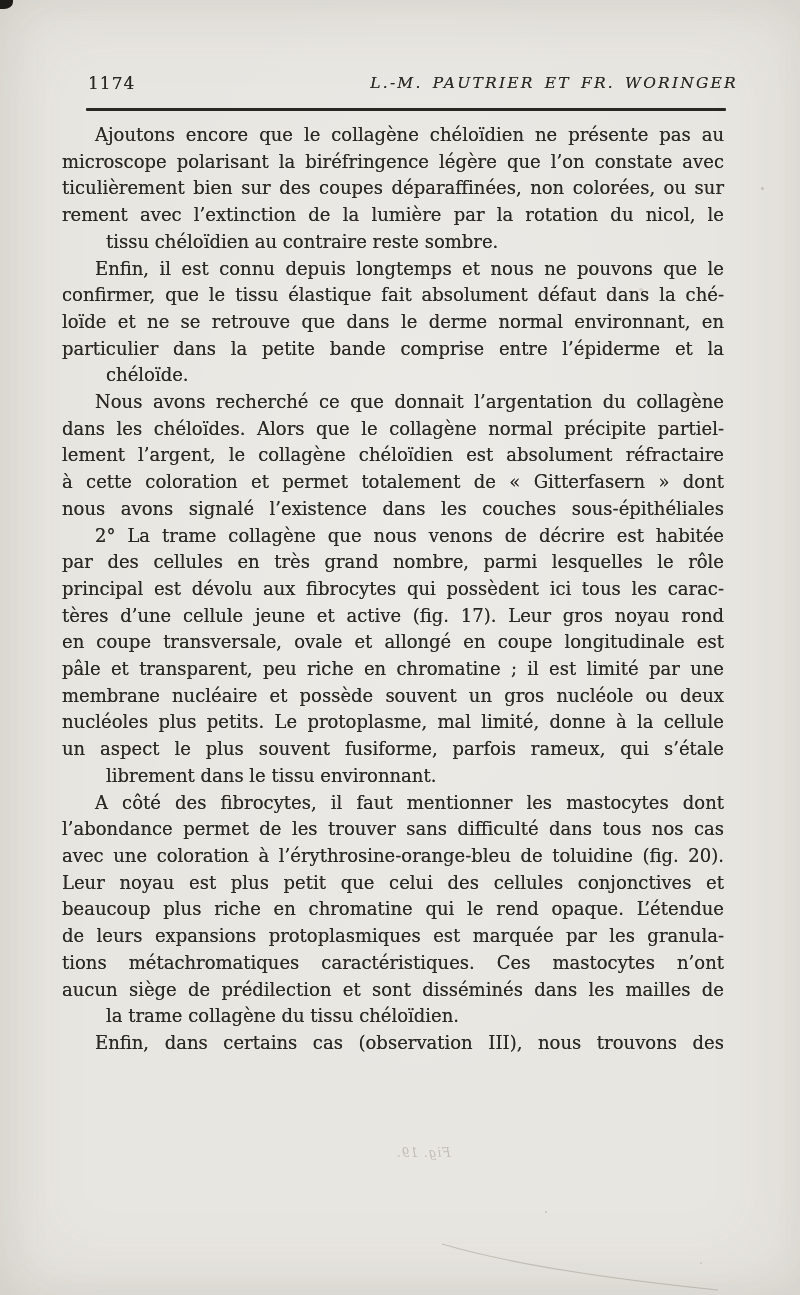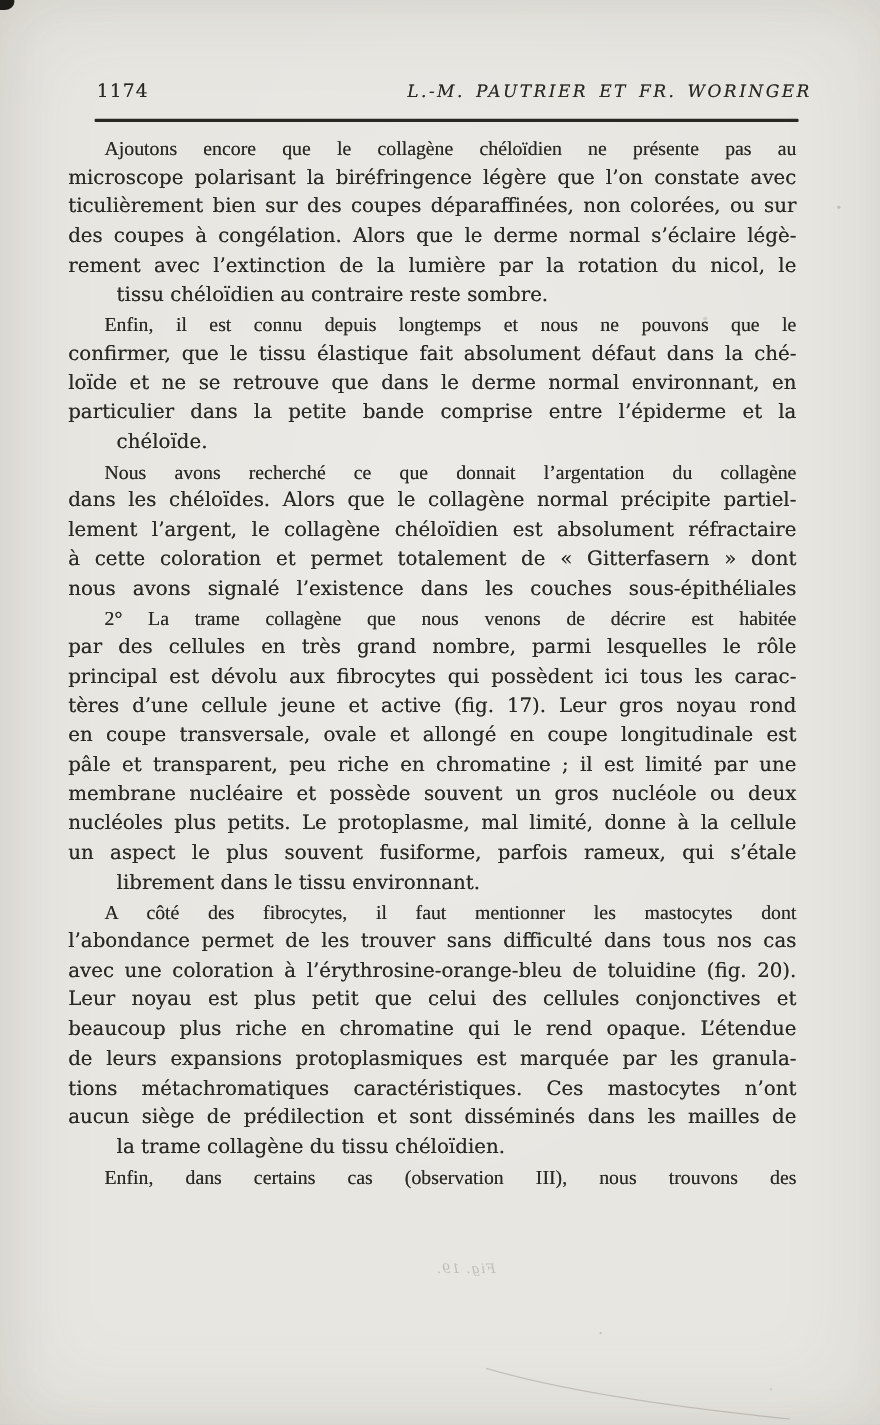--- a/index.html
+++ b/index.html
@@ -63,21 +63,21 @@
     font-size: 18px;
     line-height: 26.7px;
     color: var(--ink);
     text-shadow: 0 0 0.55px rgba(42,40,34,0.7);
   }
   .body-text .line {
     text-align: justify;
     text-align-last: justify;
     white-space: normal;
   }
-  .body-text .line.indent { padding-left: 33px; font-family: Liberation Serif, serif; }
+  .body-text .line.indent { padding-left: 33px; }
   .body-text .line.lastline { text-align-last: left; margin-left: 44px; }
   .ghost-text {
     position: absolute;
     top: 1146px; left: 396px;
     transform: scaleX(-1);
     font-style: italic;
     font-size: 12px;
     letter-spacing: 1px;
     color: rgba(125,120,110,0.38);
   }
@@ -107,21 +107,20 @@
   <div class="page-number">1174</div>
 
   <div class="running-title">L.-M. PAUTRIER ET FR. WORINGER</div>
 
   <div class="header-rule"></div>
 
   <div class="body-text">
       <div class="line indent">Ajoutons encore que le collagène chéloïdien ne présente pas au</div>
       <div class="line">microscope polarisant la biréfringence légère que l’on constate avec</div>
       <div class="line">ticulièrement bien sur des coupes déparaffinées, non colorées, ou sur</div>
-      <div class="line">des coupes à congélation. Alors que le derme normal s’éclaire légè-</div>
       <div class="line">rement avec l’extinction de la lumière par la rotation du nicol, le</div>
       <div class="line lastline">tissu chéloïdien au contraire reste sombre.</div>
       <div class="line indent">Enfin, il est connu depuis longtemps et nous ne pouvons que le</div>
       <div class="line">confirmer, que le tissu élastique fait absolument défaut dans la ché-</div>
       <div class="line">loïde et ne se retrouve que dans le derme normal environnant, en</div>
       <div class="line">particulier dans la petite bande comprise entre l’épiderme et la</div>
       <div class="line lastline">chéloïde.</div>
       <div class="line indent">Nous avons recherché ce que donnait l’argentation du collagène</div>
       <div class="line">dans les chéloïdes. Alors que le collagène normal précipite partiel-</div>
       <div class="line">lement l’argent, le collagène chéloïdien est absolument réfractaire</div>

